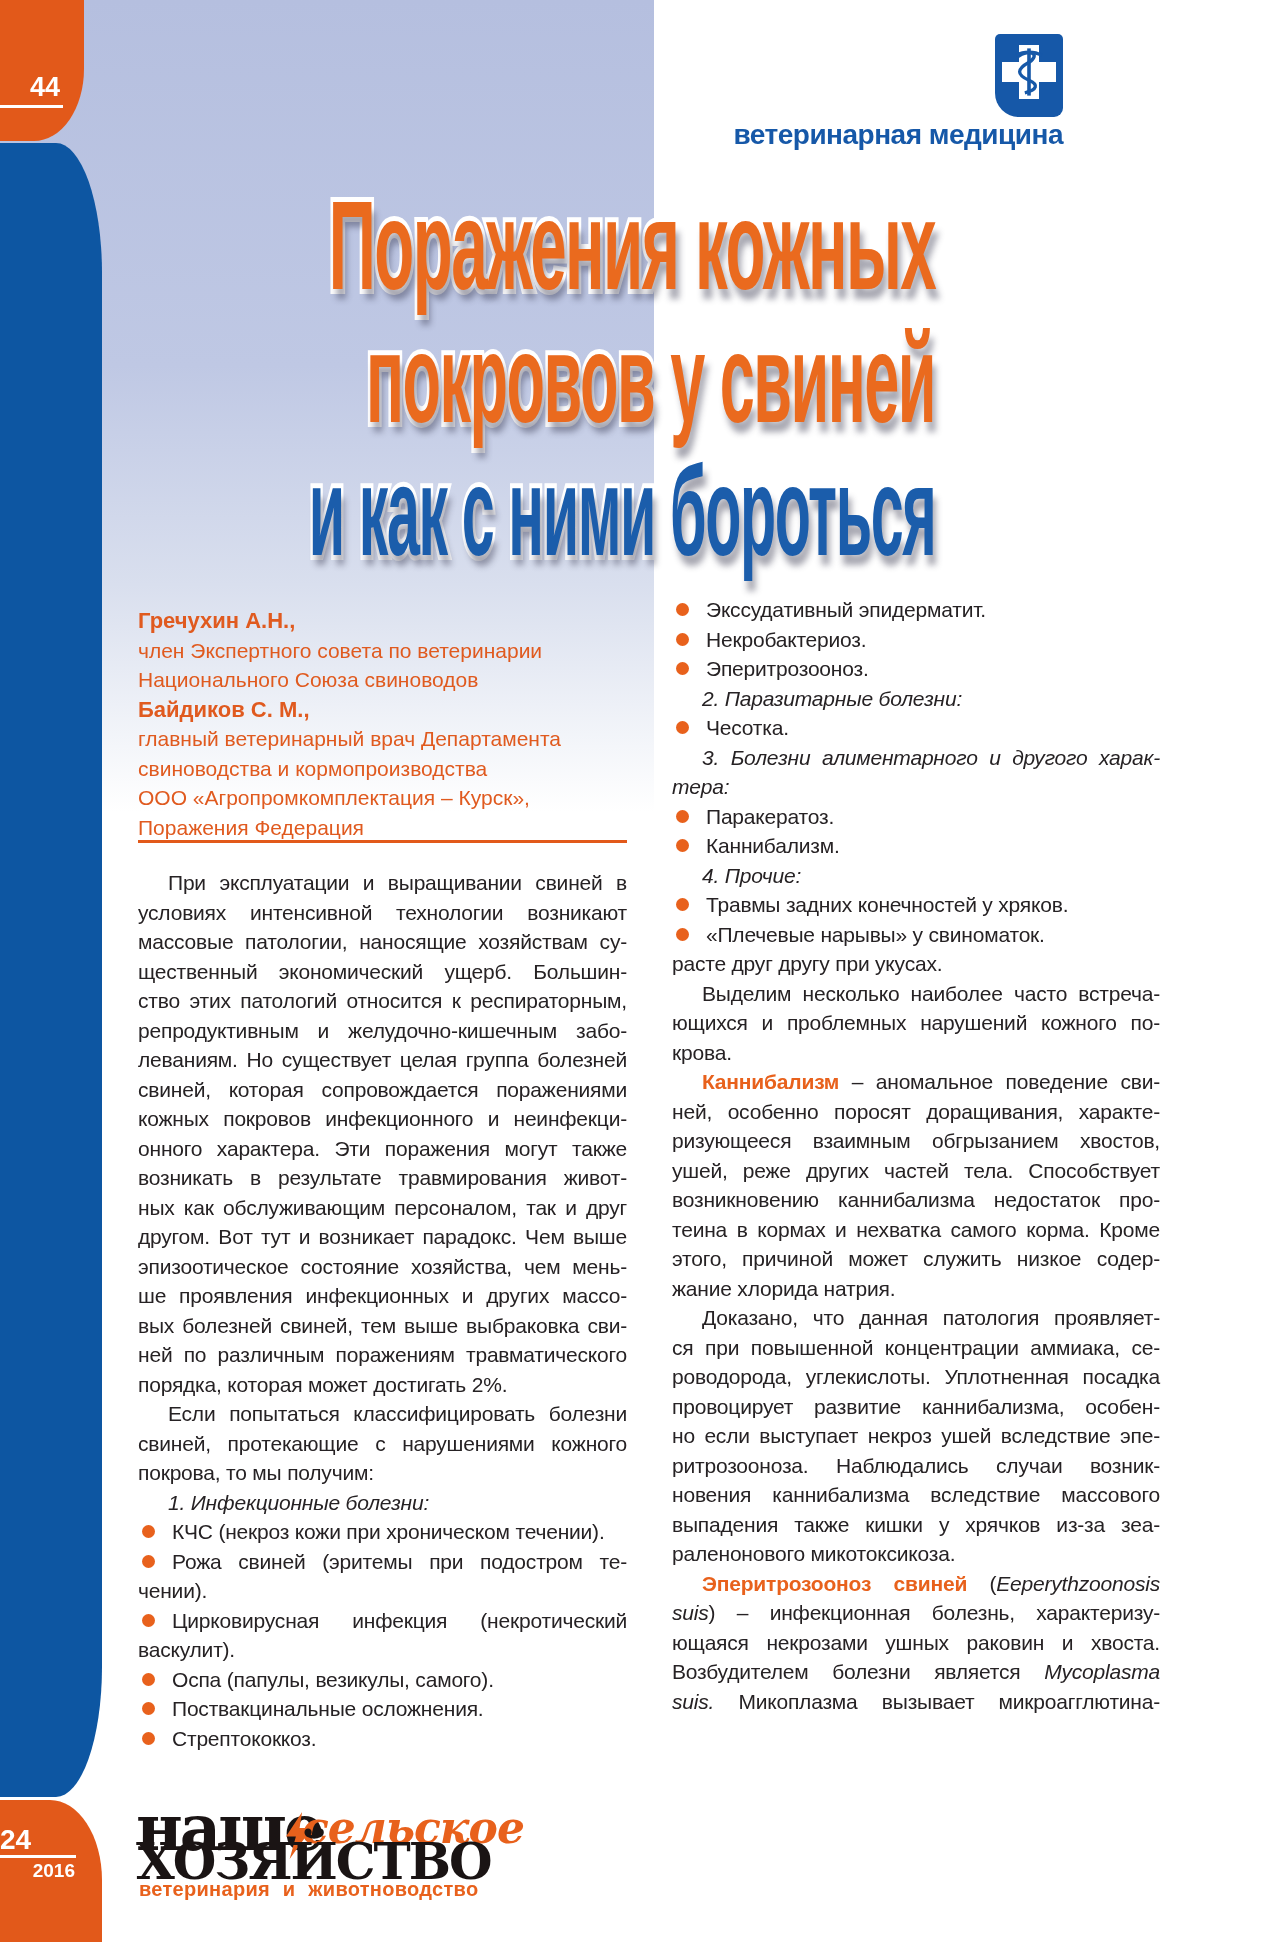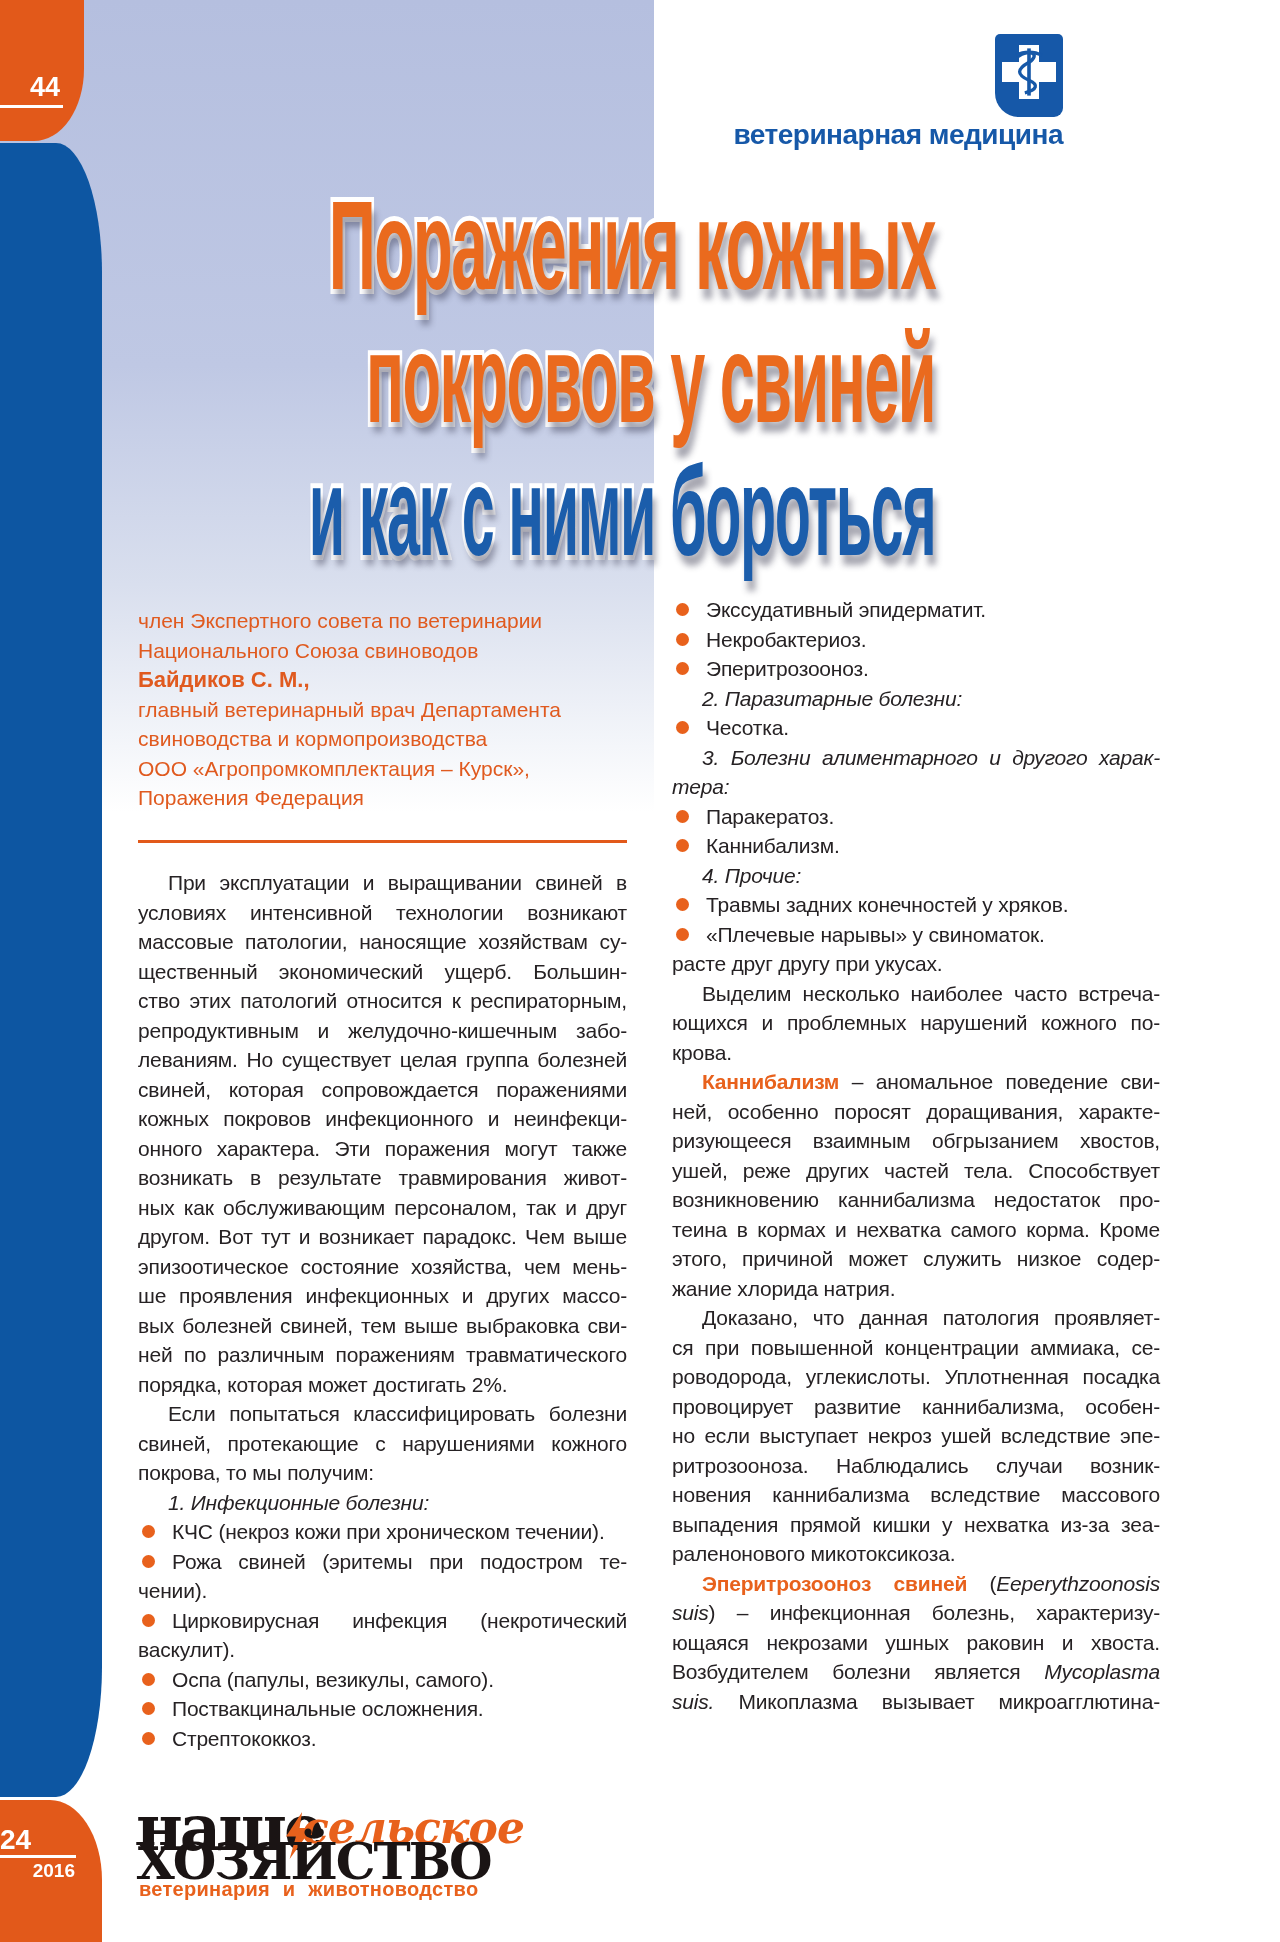--- a/index.html
+++ b/index.html
@@ -93,20 +93,21 @@
     <path d="M3 6 C 8 3, 16 3, 21 6" stroke="#1658a8" stroke-width="2.4" fill="none"></path>
   </svg>
 </div>
 <div class="section-label">ветеринарная медицина</div>
 
 <div class="title-line title-1">Поражения кожных</div>
 <div class="title-line title-2">покровов у свиней</div>
 <div class="title-line title-3">и как с ними бороться</div>
 
 <div class="authors" id="authors">
+    <div class="tl b">Гречухин А.Н.,</div>
     <div class="tl">член Экспертного совета по ветеринарии</div>
     <div class="tl">Национального Союза свиноводов</div>
     <div class="tl b">Байдиков С. М.,</div>
     <div class="tl">главный ветеринарный врач Департамента</div>
     <div class="tl">свиноводства и кормопроизводства</div>
     <div class="tl">ООО «Агропромкомплектация – Курск»,</div>
     <div class="tl">Поражения Федерация</div>
   </div>
 <div class="author-rule"></div>
 
@@ -167,21 +168,21 @@
     <div class="tl just"><span>теина в кормах и нехватка самого корма. Кроме</span></div>
     <div class="tl just"><span>этого, причиной может служить низкое содер-</span></div>
     <div class="tl"><span>жание хлорида натрия.</span></div>
     <div class="tl just ind"><span>Доказано, что данная патология проявляет-</span></div>
     <div class="tl just"><span>ся при повышенной концентрации аммиака, се-</span></div>
     <div class="tl just"><span>роводорода, углекислоты. Уплотненная посадка</span></div>
     <div class="tl just"><span>провоцирует развитие каннибализма, особен-</span></div>
     <div class="tl just"><span>но если выступает некроз ушей вследствие эпе-</span></div>
     <div class="tl just"><span>ритрозооноза. Наблюдались случаи возник-</span></div>
     <div class="tl just"><span>новения каннибализма вследствие массового</span></div>
-    <div class="tl just"><span>выпадения прямой кишки у нехватка из-за зеа-</span></div>
+    <div class="tl just"><span>выпадения также кишки у хрячков из-за зеа-</span></div>
     <div class="tl"><span>раленонового микотоксикоза.</span></div>
     <div class="tl just ind"><span class="sb">Эперитрозооноз свиней</span><span> (</span><span class="si">Eeperythzoonosis</span></div>
     <div class="tl just"><span class="si">suis</span><span>) – инфекционная болезнь, характеризу-</span></div>
     <div class="tl just"><span>ющаяся некрозами ушных раковин и хвоста.</span></div>
     <div class="tl just"><span>Возбудителем болезни является </span><span class="si">Mycoplasma</span></div>
     <div class="tl just"><span class="si">suis.</span><span> Микоплазма вызывает микроагглютина-</span></div>
   </div>
 
 <div>
   <div class="logo-nashe">наше</div>

